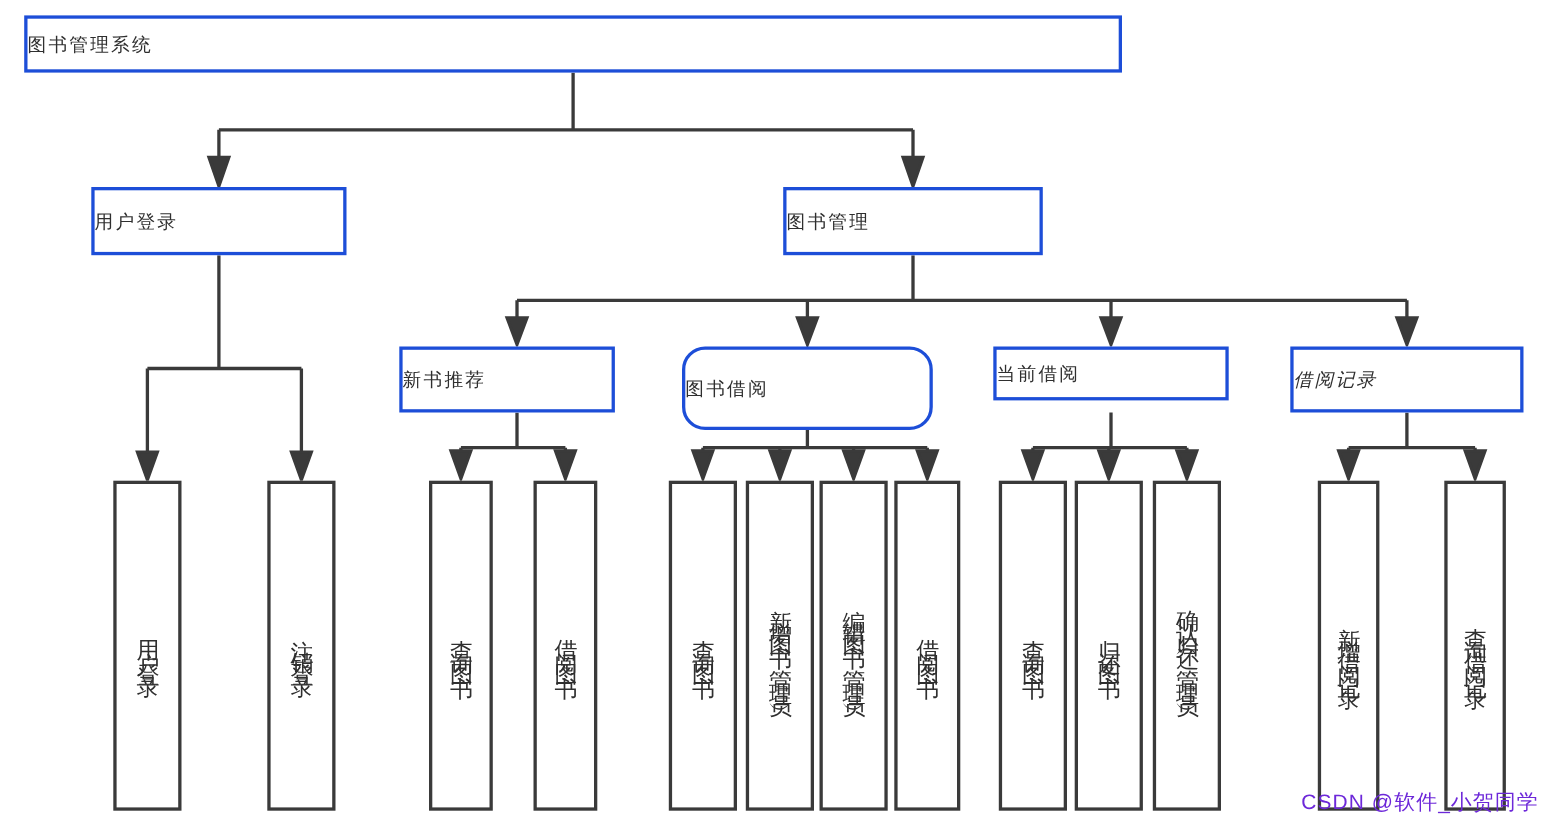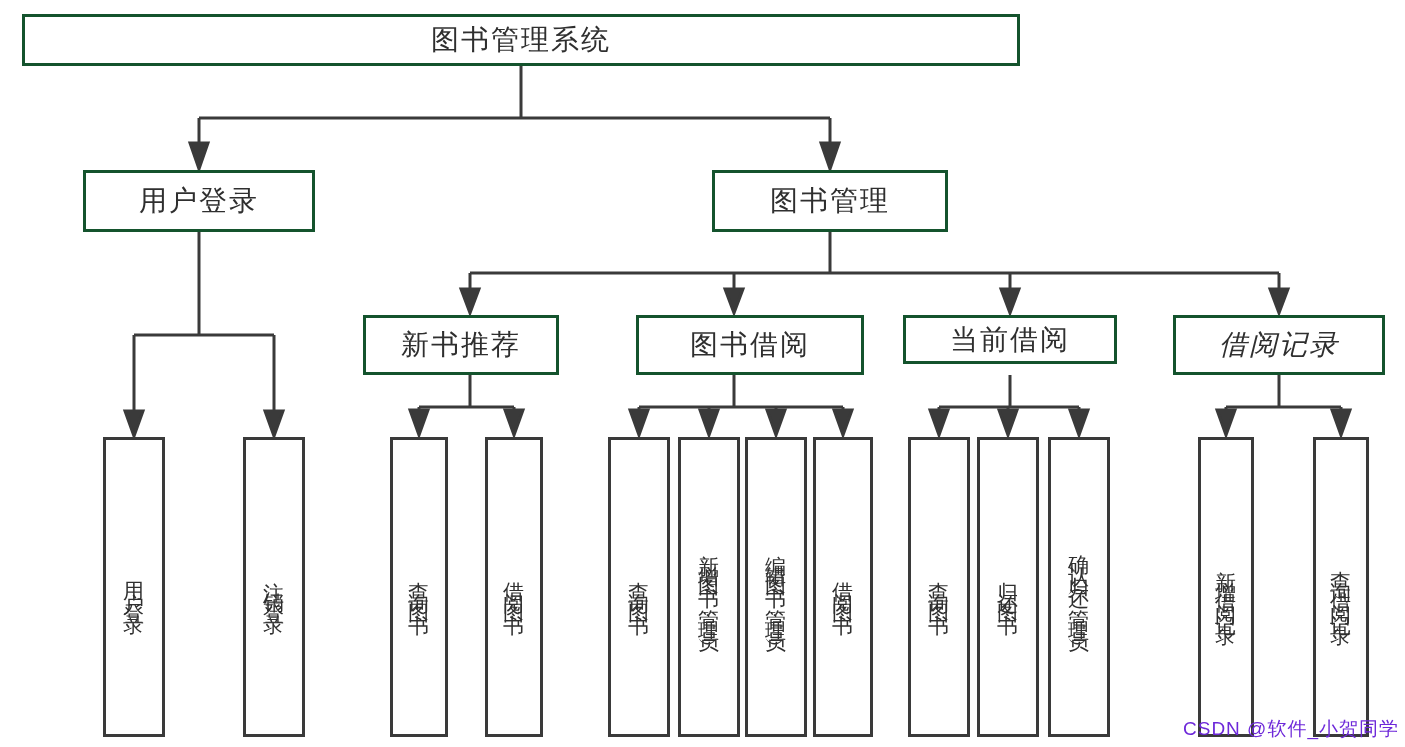--- a/index.html
+++ b/index.html
@@ -12,27 +12,27 @@
     overflow: hidden;
   }
   .connector-layer {
     position: absolute;
     left: 0; top: 0;
     width: 1405px; height: 747px;
   }
   .node {
     position: absolute;
     box-sizing: border-box;
-    border: 3px solid #14532d;
+    border: 3px solid #1d4ed8;
     background: #ffffff;
     display: flex;
     align-items: center;
-    justify-content: center;
+    justify-content: flex-start;
     color: #2f2f2f;
-    font-size: 28px;
+    font-size: 17px;
     letter-spacing: 2px;
     z-index: 2;
   }
   .leaf {
     position: absolute;
     box-sizing: border-box;
     border: 3px solid #3a3a3a;
     background: #ffffff;
     display: flex;
     align-items: center;
@@ -49,21 +49,21 @@
     font-size: 21px;
     letter-spacing: 11px;
     line-height: 1;
     white-space: nowrap;
   }
   
   .n-root   { left: 22px;   top: 14px;  width: 998px; height: 52px; }
   .n-login  { left: 83px;   top: 170px; width: 232px; height: 62px; }
   .n-mgmt   { left: 712px;  top: 170px; width: 236px; height: 62px; }
   .n-rec    { left: 363px;  top: 315px; width: 196px; height: 60px; }
-  .n-borrow { left: 636px;  top: 315px; width: 228px; height: 60px; }
+  .n-borrow { left: 620px;  top: 315px; width: 228px; height: 76px; border-radius: 21px; }
   .n-cur    { left: 903px;  top: 315px; width: 214px; height: 49px; }
   .n-hist   { left: 1173px; top: 315px; width: 212px; height: 60px; font-style: italic; }
   
   .l-g1a { left: 103px;  width: 62px; }
   .l-g1b { left: 243px;  width: 62px; }
   .l-g2a { left: 390px;  width: 58px; }
   .l-g2b { left: 485px;  width: 58px; }
   .l-g3a { left: 608px;  width: 62px; }
   .l-g3b { left: 678px;  width: 62px; }
   .l-g3c { left: 745px;  width: 62px; }

